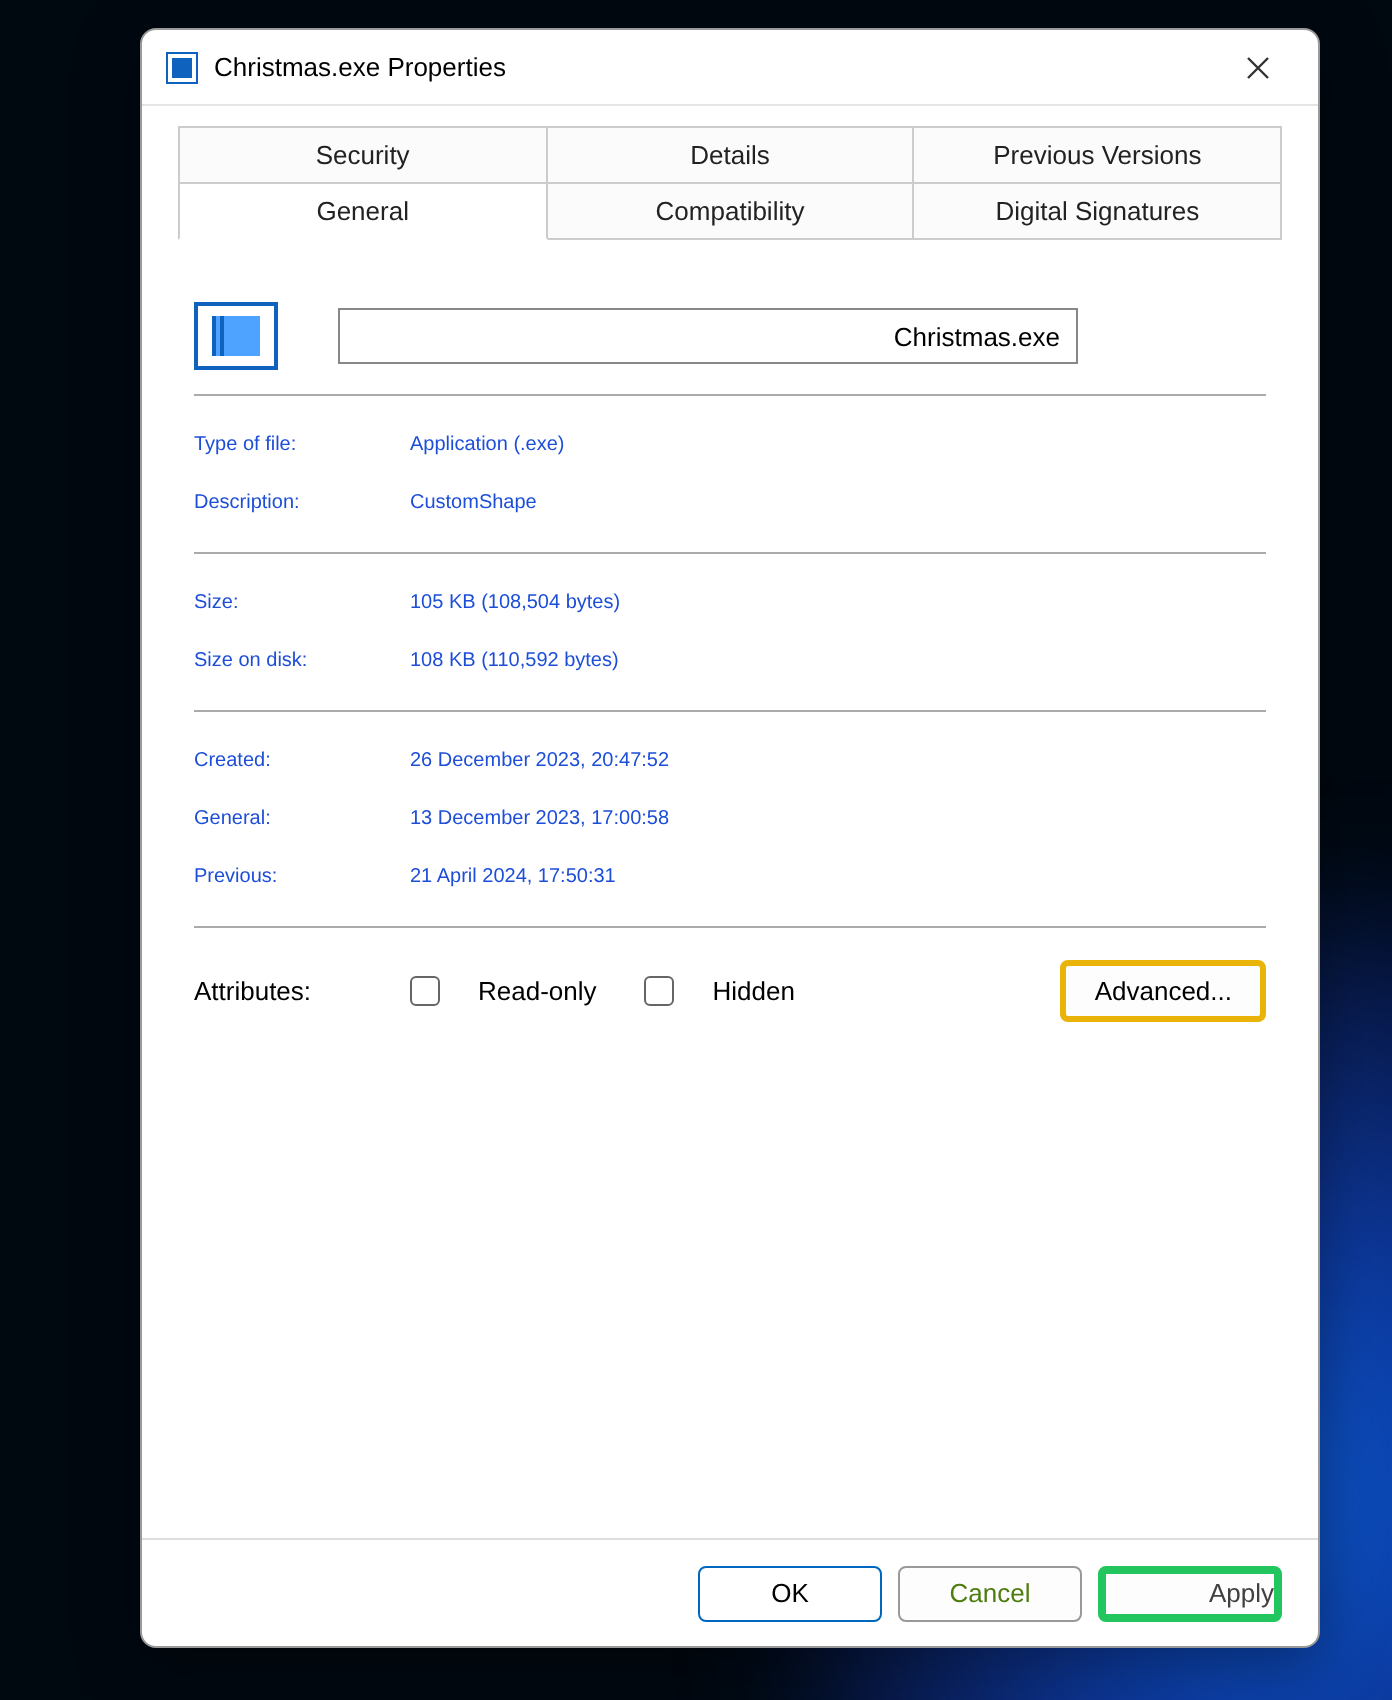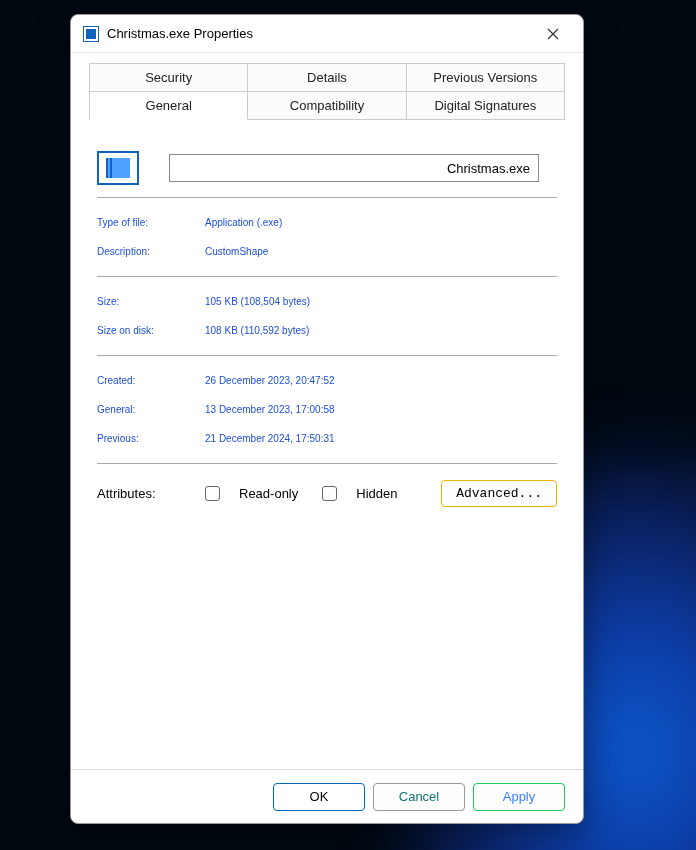--- a/index.html
+++ b/index.html
@@ -19,21 +19,21 @@
       width: 400px;
       height: 500px;
       background: radial-gradient(ellipse at 60% 60%, #0e6fff 0%, #1148c8 30%, #0b2060 60%, transparent 80%);
       filter: blur(30px);
       opacity: 0.8;
     }
     .dialog {
       position: absolute;
       left: 70px;
       top: 14px;
-      width: 514px;
+      width: 590px;
       height: 810px;
       background: #ffffff;
       border: 1px solid #999;
       border-radius: 8px;
       box-shadow: 0 8px 32px rgba(0,0,0,0.4);
       display: flex;
       flex-direction: column;
     }
     .titlebar {
       height: 38px;
@@ -175,25 +175,25 @@
       width: 15px;
       height: 15px;
       border: 1px solid #666;
       border-radius: 3px;
       margin-right: 6px;
       background: #fff;
     }
     .adv-btn {
       margin-left: auto;
       padding: 5px 14px;
-      border: 1px solid #eab308;
+      border: 3px solid #eab308;
       border-radius: 4px;
       background: #fdfdfd;
       font-size: 13px;
-      font-family: Liberation Mono, monospace;
+      font-family: Liberation Sans, sans-serif;
       cursor: pointer;
     }
     .footer {
       height: 54px;
       border-top: 1px solid #ddd;
       display: flex;
       align-items: center;
       justify-content: flex-end;
       padding: 0 18px;
       gap: 8px;
@@ -207,27 +207,28 @@
       cursor: pointer;
     }
     .btn-ok {
       border: 1.5px solid #0067c0;
       background: #fff;
       color: #000;
     }
     .btn-cancel {
       border: 1px solid #999;
       background: #fdfdfd;
-      color: #0f766e;
+      color: #4d7c0f;
     }
     .btn-apply {
-      border: 1px solid #22c55e;
+      border: 4px solid #22c55e;
       background: #fdfdfd;
-      color: #3b82f6;
+      color: #404040;
       cursor: default;
+      text-align: right;
     }
   </style>
 </head>
 <body>
 
 <div class="desktop-bg"></div>
 
 <div class="dialog">
 
   <div class="titlebar">
@@ -293,21 +294,21 @@
       <div class="prop-row">
         <div class="prop-label">Created:</div>
         <div class="prop-value">26 December 2023, 20:47:52</div>
       </div>
       <div class="prop-row">
         <div class="prop-label">General:</div>
         <div class="prop-value">13 December 2023, 17:00:58</div>
       </div>
       <div class="prop-row">
         <div class="prop-label">Previous:</div>
-        <div class="prop-value">21 December 2024, 17:50:31</div>
+        <div class="prop-value">21 April 2024, 17:50:31</div>
       </div>
 
       <hr class="sep">
 
       <div class="attr-row">
         <div class="prop-label">Attributes:</div>
         <div class="chk-group">
           <span class="chk"></span>
           <span>Read-only</span>
         </div>

